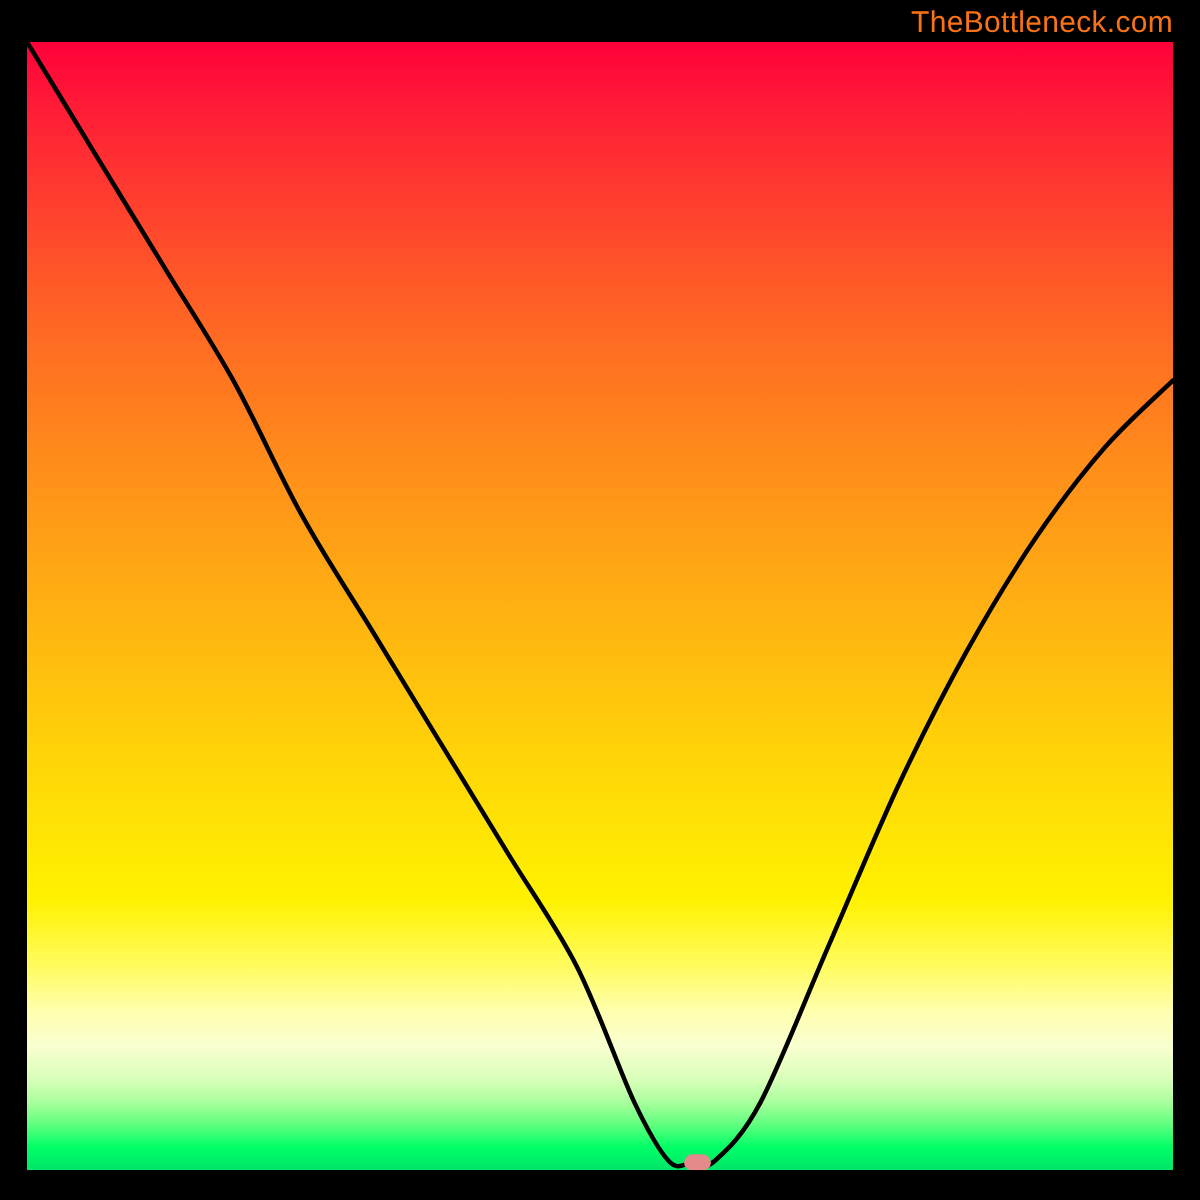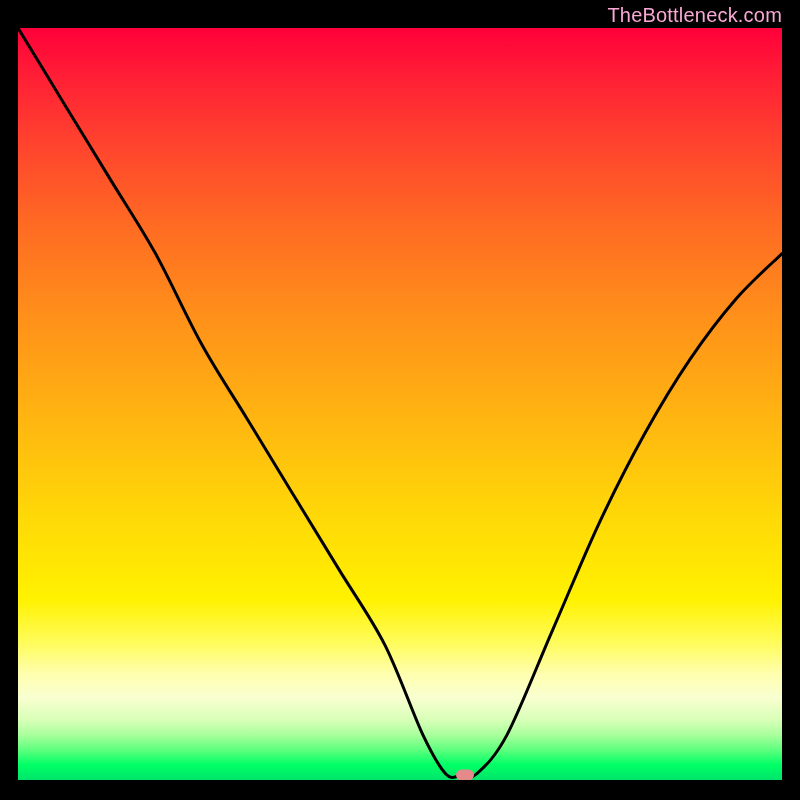--- a/index.html
+++ b/index.html
@@ -14,21 +14,21 @@
   .frame {
     position: relative;
     width: 800px;
     height: 800px;
     background: #000;
   }
   .watermark {
     position: absolute;
     top: 4px;
     right: 18px;
-    color: #f9a8d4;
+    color: #f97316;
     font-size: 20px;
     font-weight: 500;
     letter-spacing: 0.2px;
     z-index: 5;
   }
   .plot-area {
     position: absolute;
     left: 18px;
     top: 28px;
     width: 764px;

